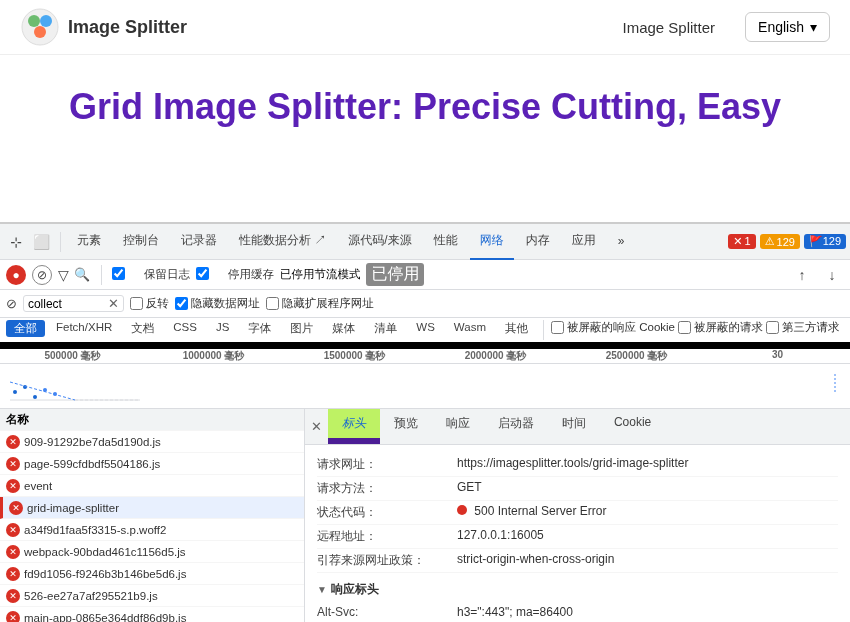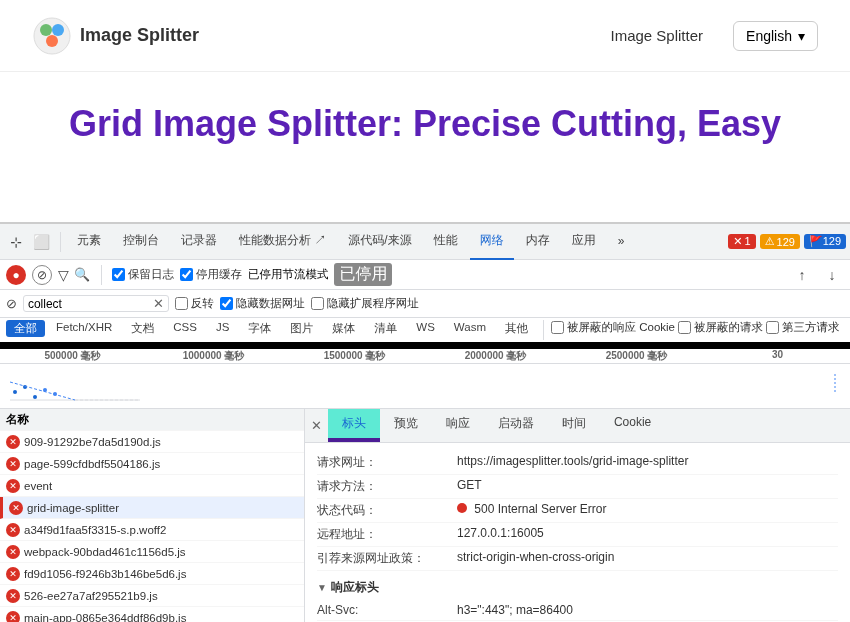--- a/index.html
+++ b/index.html
@@ -1,20 +1,20 @@
 <!DOCTYPE html>
 <html><head>
   <meta charset="utf-8">
   <style>
     * { box-sizing: border-box; margin: 0; padding: 0; }
     body { font-family: Arial, sans-serif; font-size: 13px; background: #fff; width: 850px; height: 622px; overflow: hidden; }
 
     
     .top-nav {
-      display: flex; align-items: center; padding: 0 32px; height: 72px;
+      display: flex; align-items: center; padding: 0 20px; height: 55px;
       border-bottom: 1px solid #eee; background: #fff;
     }
     .logo-area { display: flex; align-items: center; gap: 8px; margin-right: auto; }
     .logo-icon { width: 40px; height: 40px; }
     .logo-text { font-size: 18px; font-weight: 600; color: #333; }
     .nav-links { display: flex; gap: 30px; margin-right: 30px; }
     .nav-link { color: #333; text-decoration: none; font-size: 15px; }
     .lang-select {
       border: 1px solid #ccc; border-radius: 6px; padding: 6px 12px;
       font-size: 14px; background: #fff; cursor: pointer; display: flex; align-items: center; gap: 6px;
@@ -60,31 +60,31 @@
       font-size: 11.5px;
     }
     .net-btn {
       width: 20px; height: 20px; border-radius: 50%; border: none; cursor: pointer;
       display: flex; align-items: center; justify-content: center; font-size: 12px;
     }
     .net-btn-red { background: #d93025; color: #fff; }
     .net-btn-circle { background: none; border: 1px solid #888; color: #444; }
     .filter-icon { color: #444; font-size: 14px; cursor: pointer; }
     .search-icon { color: #444; font-size: 13px; cursor: pointer; }
-    .net-checkbox { display: flex; align-items: center; gap: 3px; font-size: 11.5px; color: #333; }
+    .net-checkbox { display: flex; align-items: flex-start; gap: 19px; font-size: 11.5px; color: #333; }
     .net-checkbox input { margin: 0; }
     .stream-badge { background: #888; color: #fff; padding: 1px 5px; border-radius: 3px; font-size: 16px; }
 
     
     .filter-bar {
       display: flex; align-items: center; background: #fff;
       border-bottom: 1px solid #dadce0; padding: 2px 6px; gap: 6px; min-height: 28px;
       font-size: 11.5px;
     }
-    .filter-input-wrap { display: flex; align-items: center; border: 1px solid #dadce0; border-radius: 3px; padding: 0 4px; background: #fff; gap: 45px; }
+    .filter-input-wrap { display: flex; align-items: center; border: 1px solid #dadce0; border-radius: 3px; padding: 0 4px; background: #fff; }
     .filter-input { border: none; outline: none; font-size: 12px; width: 80px; }
     .clear-btn { background: none; border: none; cursor: pointer; color: #666; font-size: 13px; }
     .filter-checkbox { display: flex; align-items: center; gap: 3px; font-size: 11.5px; color: #333; }
     .filter-checkbox input { margin: 0; }
 
     
     .type-pills { display: flex; align-items: flex-start; gap: 3px; padding: 2px 6px; background: #fff; border-bottom: 7px solid #000000; flex-wrap: wrap; }
     .pill {
       padding: 1px 8px; border-radius: 3px; font-size: 11.5px; cursor: pointer;
       border: none; background: none; color: #444;
@@ -112,21 +112,21 @@
     .status-red { background: #d93025; }
     .file-name { flex: 1; overflow: hidden; text-overflow: ellipsis; white-space: nowrap; color: #333; }
 
     
     .detail-panel { flex: 1; overflow-y: auto; }
     .detail-tabs { display: flex; border-bottom: 1px solid #dadce0; background: #f1f3f4; }
     .detail-tab {
       padding: 6px 14px; font-size: 12px; cursor: pointer; color: #444;
       border-bottom: 2px solid transparent;
     }
-    .detail-tab.active { color: #1967d2; border-bottom: 4px solid #4c1d95; background: #5eead4; }
+    .detail-tab.active { color: #1967d2; border-bottom: 6px solid #4c1d95; background: #bef264; font-style: italic; }
     .detail-tab-close { padding: 2px 6px; cursor: pointer; color: #666; font-size: 13px; background: none; border: none; }
 
     
     .headers-content { padding: 8px 12px; font-size: 12px; }
     .header-row { display: flex; padding: 3px 0; border-bottom: 1px solid #f5f5f5; }
     .header-key { color: #444; min-width: 140px; font-weight: 500; }
     .header-val { color: #333; word-break: break-all; }
     .section-title { font-size: 12px; font-weight: 600; color: #333; margin: 8px 0 4px; display: flex; align-items: center; gap: 4px; }
     .triangle { font-size: 10px; color: #666; cursor: pointer; }
     .status-dot { width: 10px; height: 10px; border-radius: 50%; background: #d93025; display: inline-block; margin-right: 4px; }

